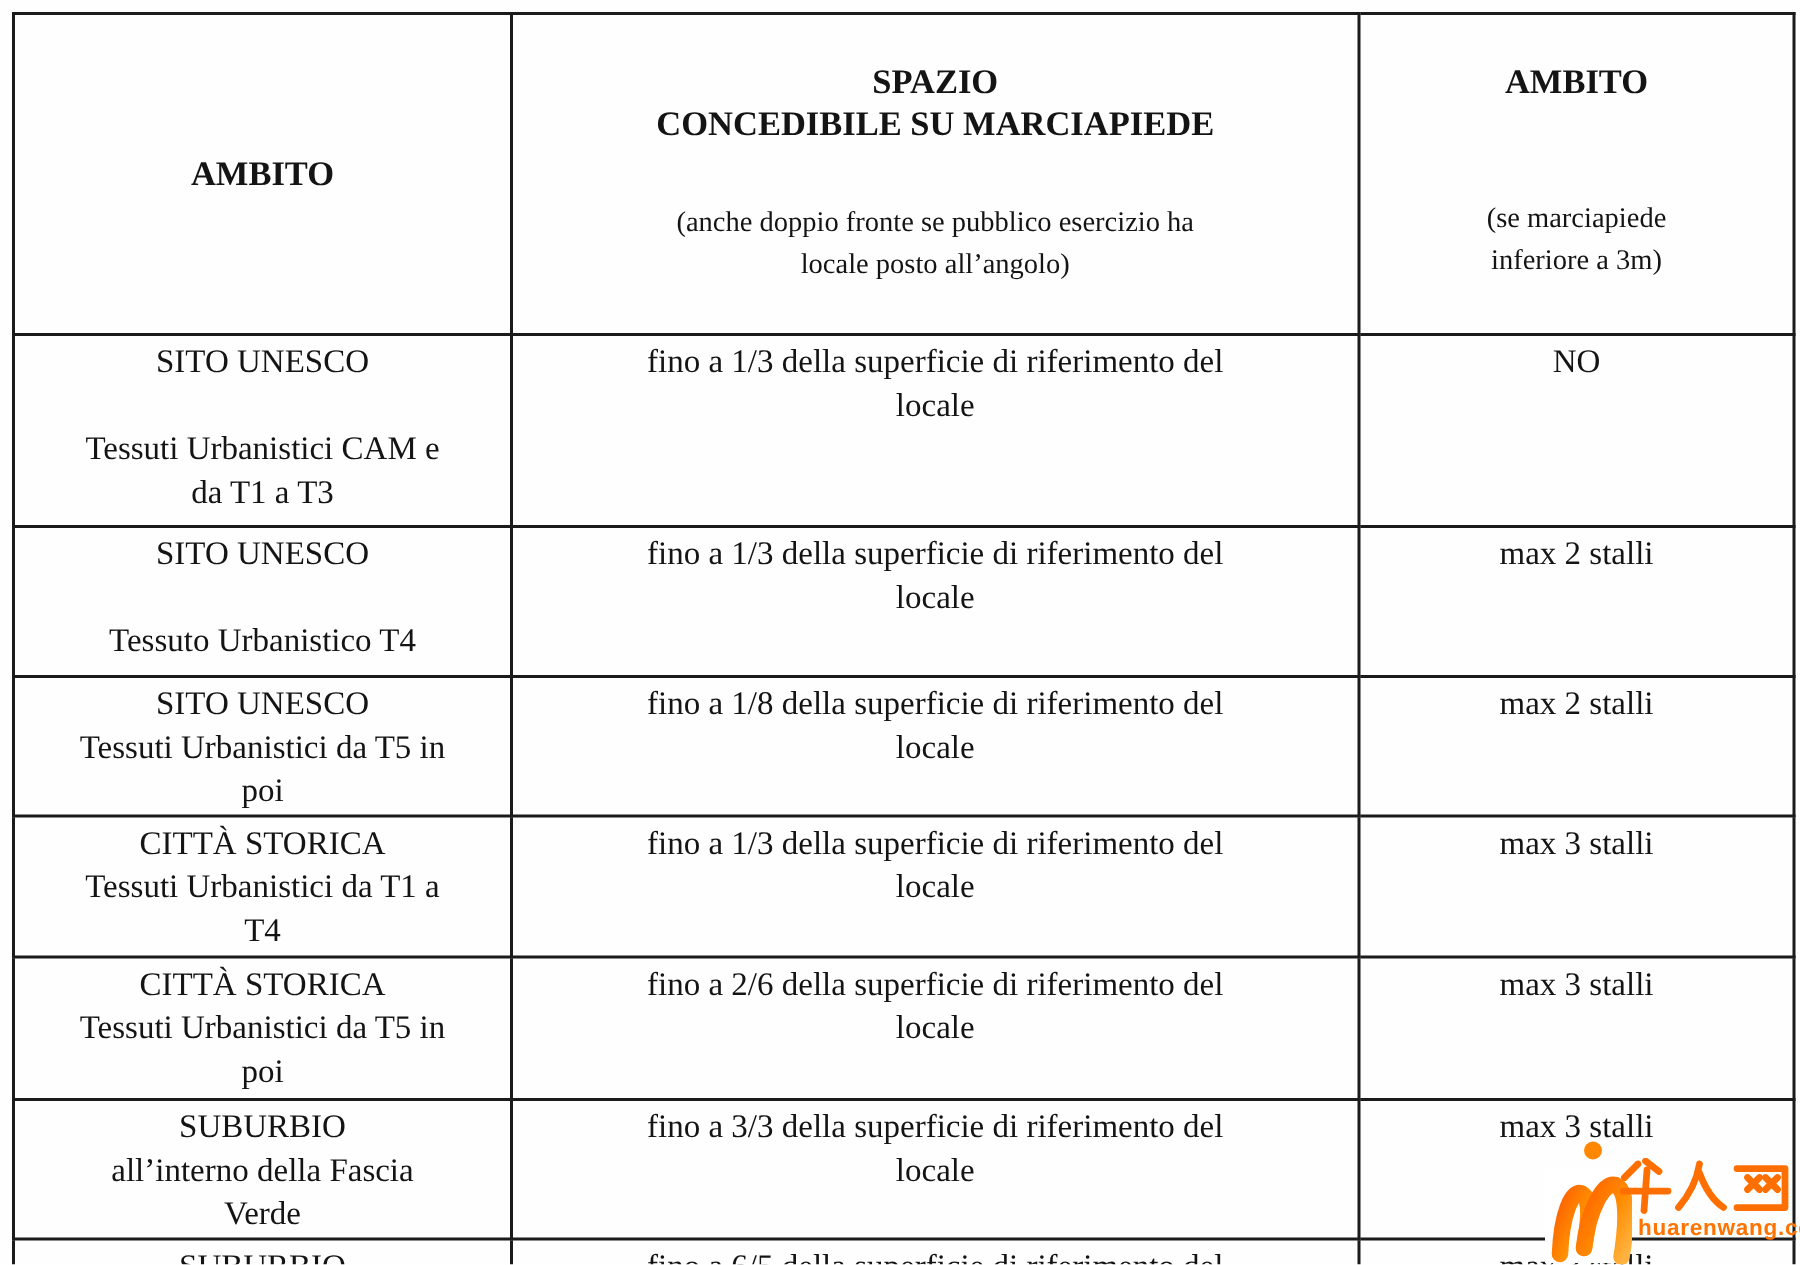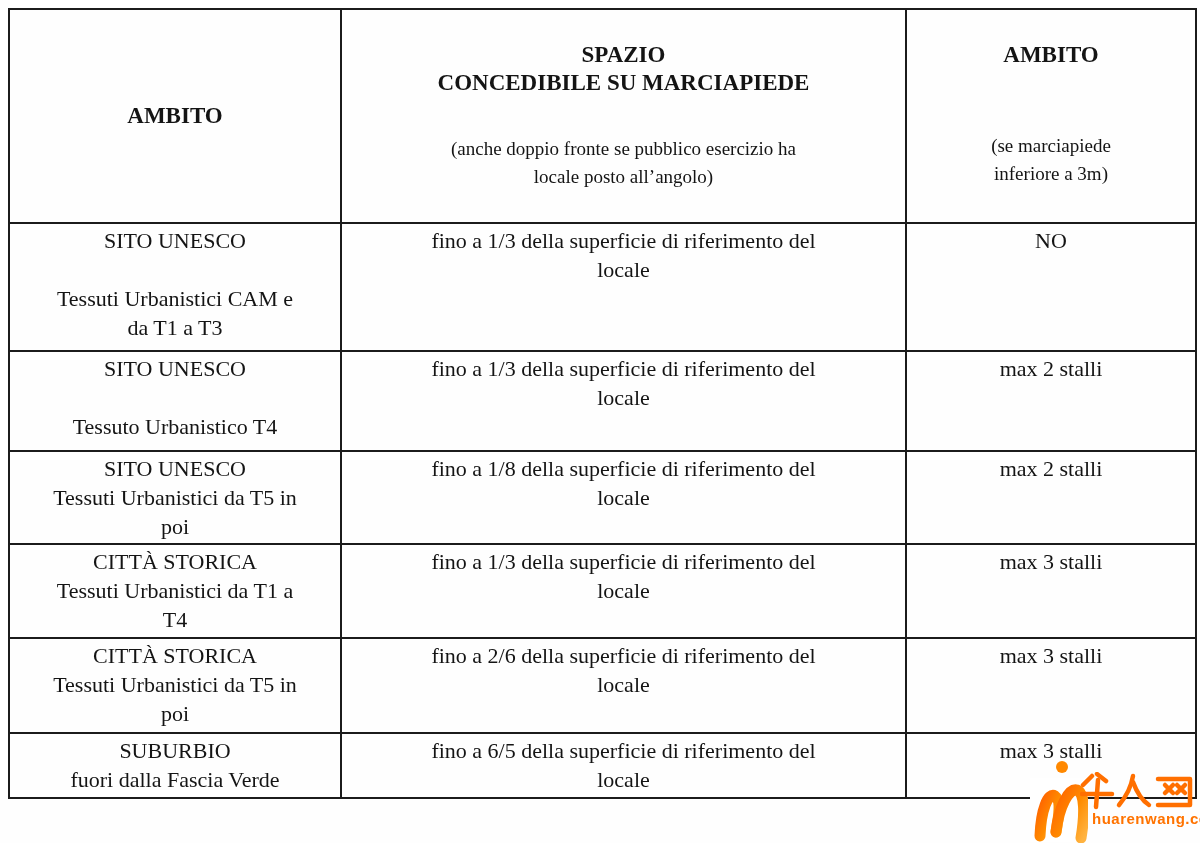--- a/index.html
+++ b/index.html
@@ -100,20 +100,28 @@
         <td>max 3 stalli</td>
       </tr>
       <tr style="height:95px;">
         <td>CITTÀ STORICA
 Tessuti Urbanistici da T5 in
 poi</td>
         <td>fino a 2/6 della superficie di riferimento del
 locale</td>
         <td>max 3 stalli</td>
       </tr>
+      <tr style="height:86px;">
+        <td>SUBURBIO
+all’interno della Fascia
+Verde</td>
+        <td>fino a 3/3 della superficie di riferimento del
+locale</td>
+        <td>max 3 stalli</td>
+      </tr>
       <tr style="height:65px;">
         <td>SUBURBIO
 fuori dalla Fascia Verde</td>
         <td>fino a 6/5 della superficie di riferimento del
 locale</td>
         <td>max 3 stalli</td>
       </tr>
 
     </tbody>
   </table>

